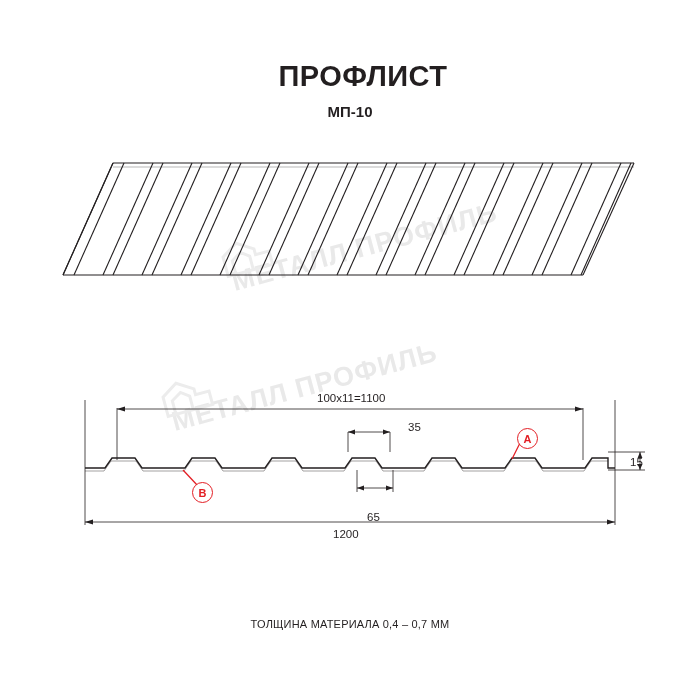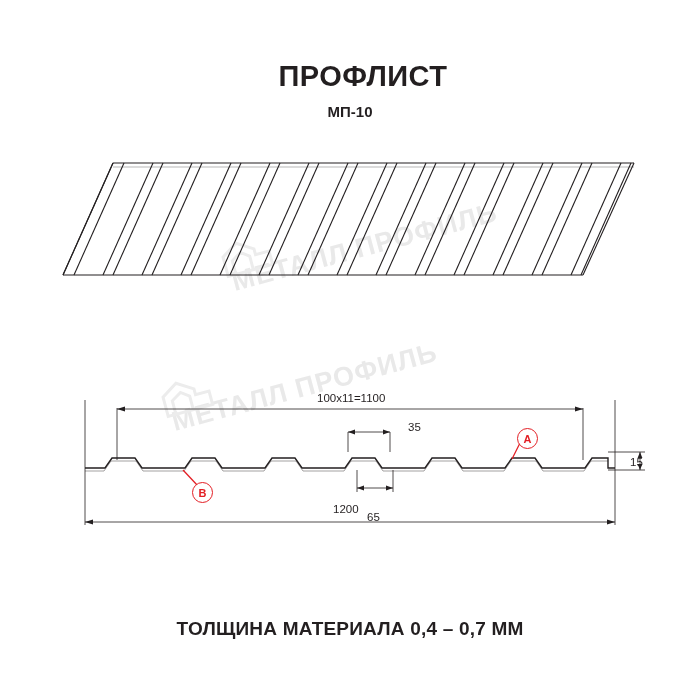--- a/index.html
+++ b/index.html
@@ -38,22 +38,22 @@
     text-align: center;
     font-size: 15px;
     font-weight: bold;
   }
   .footer-note {
     position: absolute;
     top: 618px;
     left: 0;
     width: 100%;
     text-align: center;
-    font-size: 19px;
-    font-weight: bold;
+    font-size: 11px;
+    font-weight: normal;
     letter-spacing: 0.2px;
   }
   .svg-layer {
     position: absolute;
     top: 0;
     left: 0;
   }
   .wm {
     position: absolute;
     color: #e9e9e9;
@@ -96,21 +96,21 @@
   .dim-text {
     position: absolute;
     font-size: 11.5px;
     color: #231f20;
     white-space: nowrap;
   }
   #dim-top   { left: 317px; top: 392px; }
   #dim-35    { left: 408px; top: 421px; }
   #dim-65    { left: 367px; top: 475px; margin-top: 36px; }
   #dim-10    { left: 630px; top: 456px; }
-  #dim-total { left: 333px; top: 503px; }
+  #dim-total { left: 333px; top: 528px; }
 </style>
 </head>
 <body>
 
 <div class="page">
 
   <div class="title">ПРОФЛИСТ</div>
   <div class="subtitle">МП-10</div>
 
   <div class="wm wm1">МЕТАЛЛ ПРОФИЛЬ</div>

